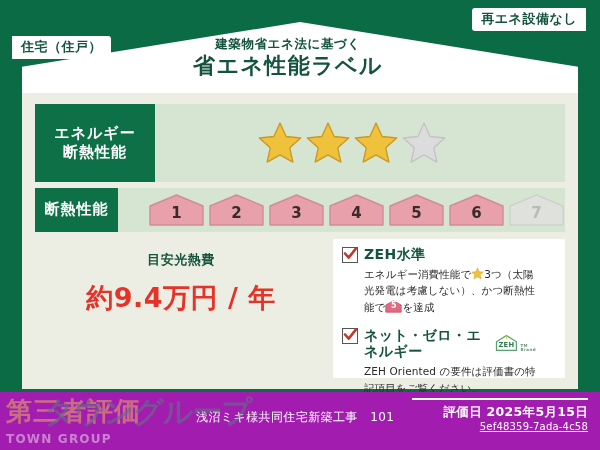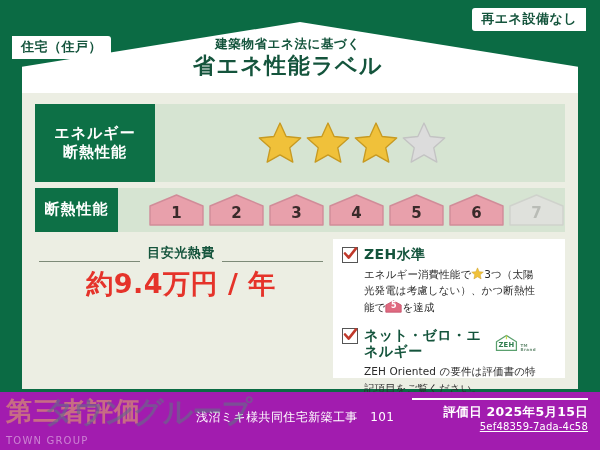--- a/index.html
+++ b/index.html
@@ -90,21 +90,21 @@
     position:absolute;left:13px;top:146px;width:530px;height:139px;display:flex;
   }
   .lower-left{width:292px;position:relative;background:#eceee3;}
   .lower-right{
     flex:1;background:#ffffff;margin-left:6px;position:relative;padding:7px 24px 0 9px;
     box-sizing:border-box;
   }
 
   
   .cost-head{
-    display:flex;align-items:flex-end;gap:7px;margin:5px 4px 0 4px;
+    display:flex;align-items:center;gap:7px;margin:5px 4px 0 4px;flex-direction:column;
   }
   .cost-head .rule{flex:1;height:1px;background:#7d8a78;}
   #cost-title{font-size:13px;font-weight:bold;color:#14543c;white-space:nowrap;letter-spacing:0.5px;}
   #cost-value{
     text-align:center;color:#e5332a;font-weight:bold;font-size:27px;
     letter-spacing:0.5px;margin-top:7px;line-height:1.1;
   }
   #cost-note{
     margin:11px 6px 0 6px;font-size:10.5px;color:#2b2b2b;line-height:1.62;
     letter-spacing:0.1px;
@@ -164,21 +164,21 @@
   }
   #wm-text{
     position:absolute;left:6px;top:6px;font-size:26px;font-weight:bold;color:#fde047;
     letter-spacing:1px;white-space:nowrap;opacity:0.75;
   }
   #wm-brand{
     position:absolute;left:44px;top:4px;font-size:30px;font-weight:bold;
     color:#3aa86b;letter-spacing:-1px;white-space:nowrap;opacity:0.65;
   }
   #wm-group{
-    position:absolute;left:6px;bottom:4px;font-size:10px;font-weight:normal;color:#ffffff;
+    position:absolute;left:6px;bottom:4px;font-size:12px;font-weight:bold;color:#ffffff;
     letter-spacing:1.2px;opacity:0.8;
   }
 </style>
 </head>
 <body>
 
 <div id="label-root">
 
   <div class="roof"></div>
 

